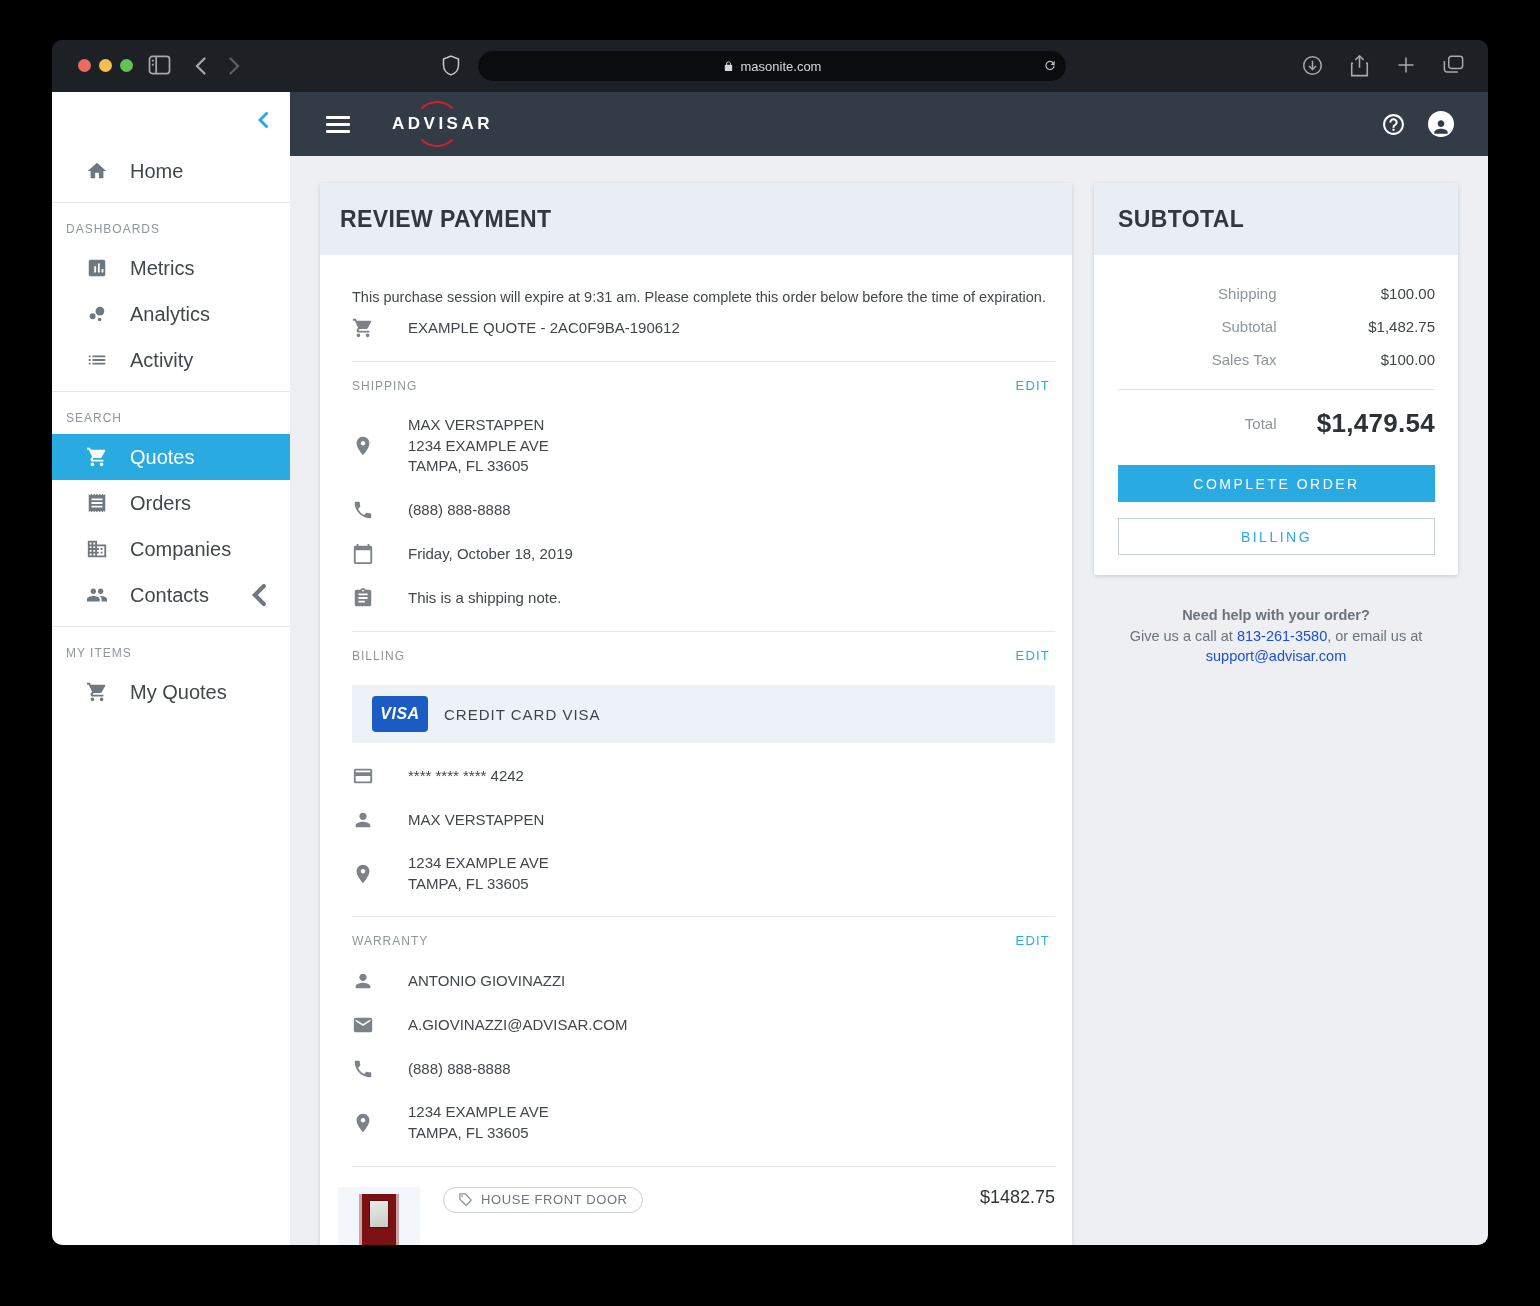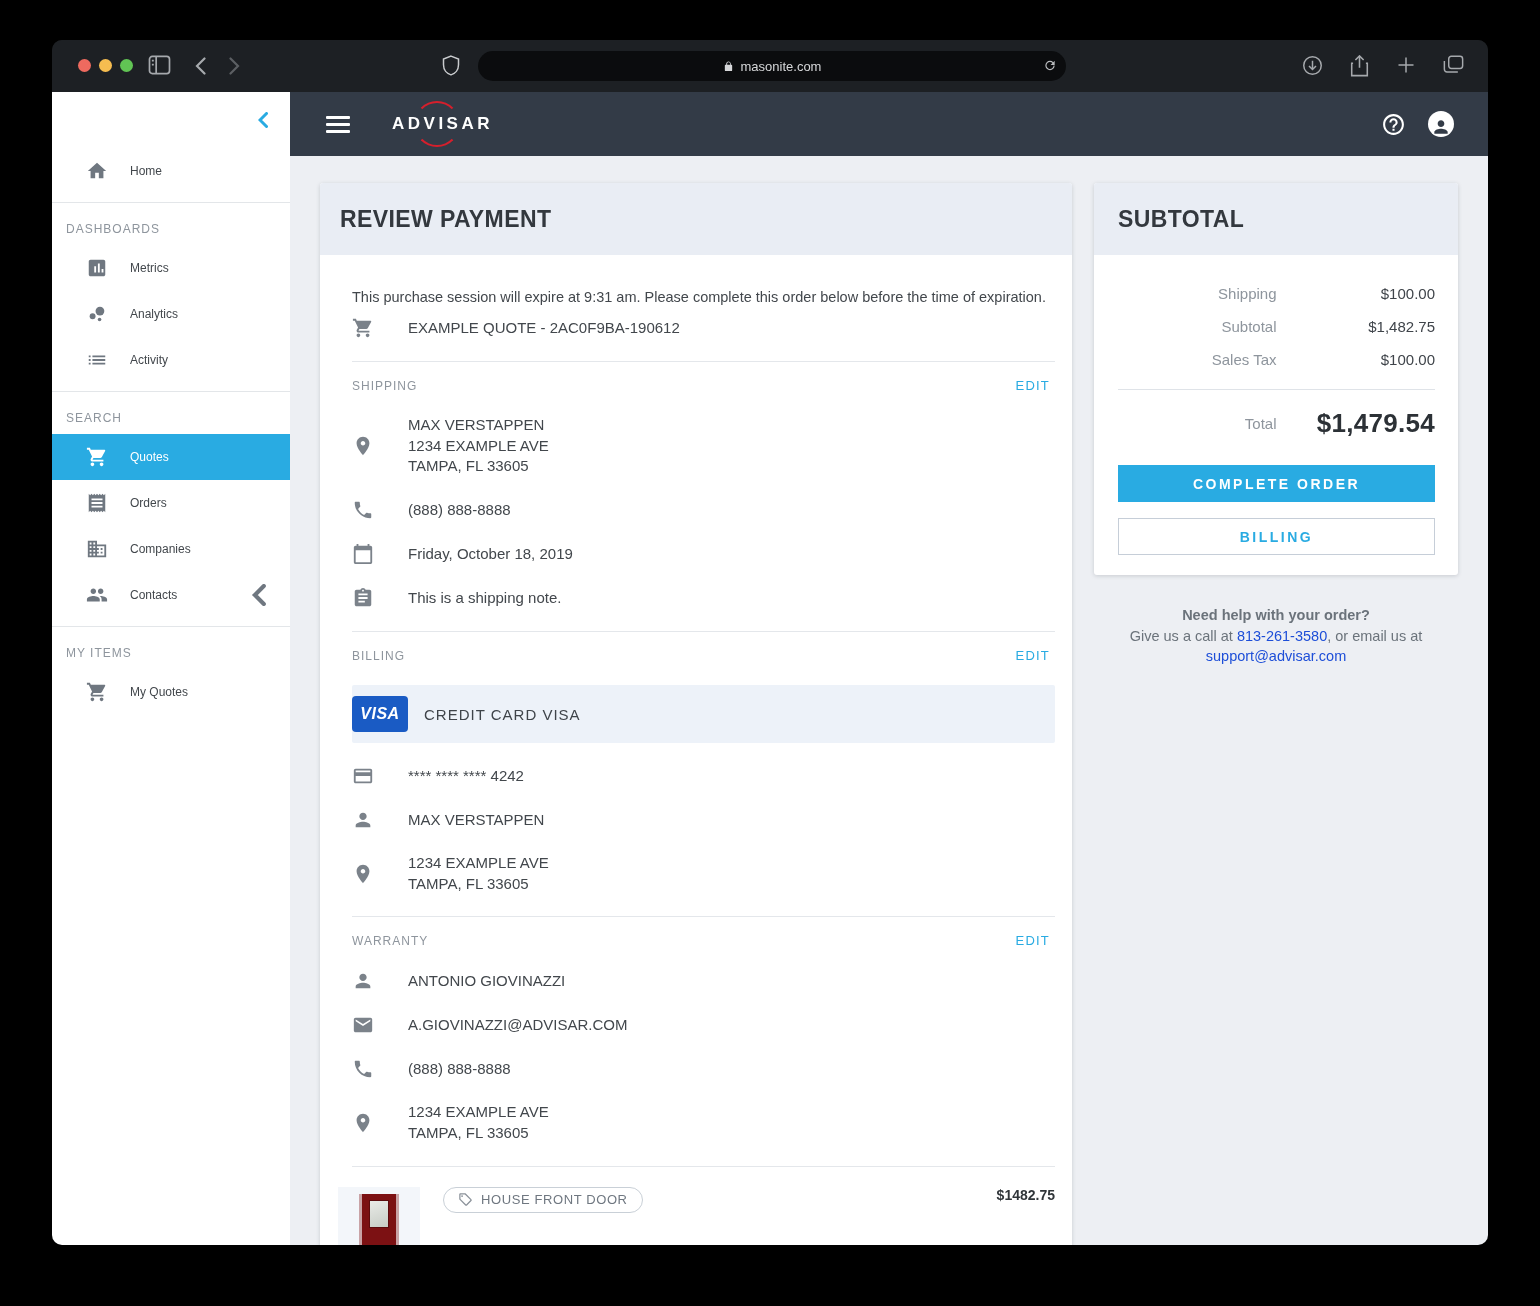--- a/index.html
+++ b/index.html
@@ -37,21 +37,21 @@
     border:2px solid #d61f2c; border-left-color:transparent; border-right-color:transparent;
     left:22px; top:50%; transform:translateY(-50%); }
   .logo-text { position:relative; }
   .header-right { margin-left:auto; display:flex; align-items:center; gap:22px; padding-right:34px; color:#fff; }
   .avatar { width:26px; height:26px; border-radius:50%; background:#fff; overflow:hidden;
     display:flex; align-items:flex-end; justify-content:center; cursor:pointer; }
   
   .collapse-row { height:56px; display:flex; align-items:center; justify-content:flex-end; padding-right:22px; }
   .chev { color:#29abe2; cursor:pointer; display:flex; }
   .side-item { height:46px; display:flex; align-items:center; padding:0 20px 0 34px; gap:22px;
-    font-size:12px; color:#42474c; cursor:pointer; }
+    font-size:20px; color:#42474c; cursor:pointer; }
   .side-item svg { width:22px; height:22px; color:#6f7780; flex:none; }
   .side-item.active { background:#29abe2; color:#fff; }
   .side-item.active svg { color:#fff; }
   .side-divider { height:1px; background:#e3e6e9; margin-top:8px; }
   .side-sec { margin:12px 0 2px 14px; height:28px; display:flex; align-items:center;
     font-size:12px; color:#8e959d; letter-spacing:1px; }
   .side-item .trail { margin-left:auto; display:flex; color:#29abe2; }
   
   .content { flex:1; overflow:hidden; display:flex; gap:22px; padding:27px 30px 0 30px; align-items:flex-start; }
   .main-card { width:752px; flex:none; background:#fff; border-radius:3px;
@@ -61,54 +61,54 @@
     border-radius:3px 3px 0 0; }
   .notice { margin:34px 22px 0 32px; font-size:14.5px; color:#42474c; }
   .irow { display:flex; margin:22px 17px 0 32px; gap:34px; align-items:center;
     font-size:15px; color:#42474c; line-height:1.38; }
   .irow svg { width:22px; height:22px; color:#7b828a; flex:none; }
   .hr { height:1px; background:#e4e7eb; margin:22px 17px 0 32px; }
   .sec-head { display:flex; align-items:center; justify-content:space-between; margin:16px 22px 0 32px; }
   .sec-label { font-size:12px; color:#8e959d; letter-spacing:1px; }
   .edit-link { font-size:13px; color:#29abe2; letter-spacing:1.2px; cursor:pointer; }
   .pay-banner { margin:22px 17px 0 32px; background:#edf2f9; height:58px; display:flex;
-    align-items:center; gap:16px; border-radius:2px; }
+    align-items:center; gap:16px; padding-left:20px; border-radius:2px; }
   .visa-badge { width:56px; height:36px; background:#1a5bc4; border-radius:4px; color:#fff;
     font-style:italic; font-weight:bold; font-size:16px; display:flex; align-items:center;
     justify-content:center; letter-spacing:.5px; }
   .pay-label { font-size:15px; letter-spacing:1px; color:#3f444a; }
   .item-row { display:flex; margin:20px 17px 0 18px; gap:23px; }
   .thumb { width:82px; height:82px; background:#f3f6fa; flex:none; display:flex;
     align-items:center; justify-content:center; }
   .door { width:40px; height:68px; background:#7c1113; border-left:3px solid #c9a3a6;
     border-right:3px solid #c9a3a6; position:relative; }
   .door-glass { position:absolute; left:7px; top:6px; width:20px; height:28px;
     background:linear-gradient(160deg,#e9ebe7,#c7ccc5); border:1px solid #5c0b0d; }
   .item-main { flex:1; min-width:0; }
   .tag-pill { display:inline-flex; align-items:center; gap:8px; height:26px;
     border:1px solid #c9d0d7; border-radius:14px; padding:0 14px; color:#6f7780;
     font-size:13px; letter-spacing:.6px; }
   .tag-pill svg { width:15px; height:15px; color:#8a9199; }
   .item-price { text-align:right; min-width:110px; }
-  .price-main { font-size:14px; font-weight:bold; color:#303539; }
+  .price-main { font-size:18px; font-weight:normal; color:#303539; }
   
   .right-col { width:364px; flex:none; }
   .sub-card { background:#fff; border-radius:3px; box-shadow:0 1px 4px rgba(40,50,60,.18); }
   .sub-card .card-head { padding:0 24px; }
   .sub-body { padding:30px 23px 20px 24px; }
   .srow { display:flex; margin-bottom:16px; font-size:15px; }
   .srow .lbl { width:50%; text-align:right; color:#8e959d; }
   .srow .val { flex:1; text-align:right; color:#3f444a; }
   .sub-hr { height:1px; background:#dfe3e8; margin:21px 0 18px; }
   .total-row { display:flex; align-items:center; margin-bottom:26px; }
   .total-row .lbl { width:50%; text-align:right; color:#8e959d; font-size:15px; }
   .total-row .val { flex:1; text-align:right; font-size:26px; font-weight:bold;
     color:#2c3136; letter-spacing:.3px; }
   .btn { display:block; width:100%; height:37px; border-radius:0; font-size:14px;
-    letter-spacing:2.5px; font-family:"Liberation Sans", sans-serif; cursor:pointer;font-weight:bold; }
+    letter-spacing:2.5px; font-family:"Liberation Sans", sans-serif; cursor:pointer; }
   .btn-complete { background:#29abe2; color:#fff; border:none; }
   .btn-cancel { margin-top:16px; background:#fff; color:#29abe2; border:1px solid #c6ced8; }
   .help { margin-top:30px; text-align:center; font-size:14.5px; color:#6b737b; line-height:1.42; }
   .help .hd { font-weight:bold; }
   .blue-link { color:#1d4ed8; cursor:pointer;margin-top:48px; }
 </style>
 </head>
 <body>
 
 <div class="window">

